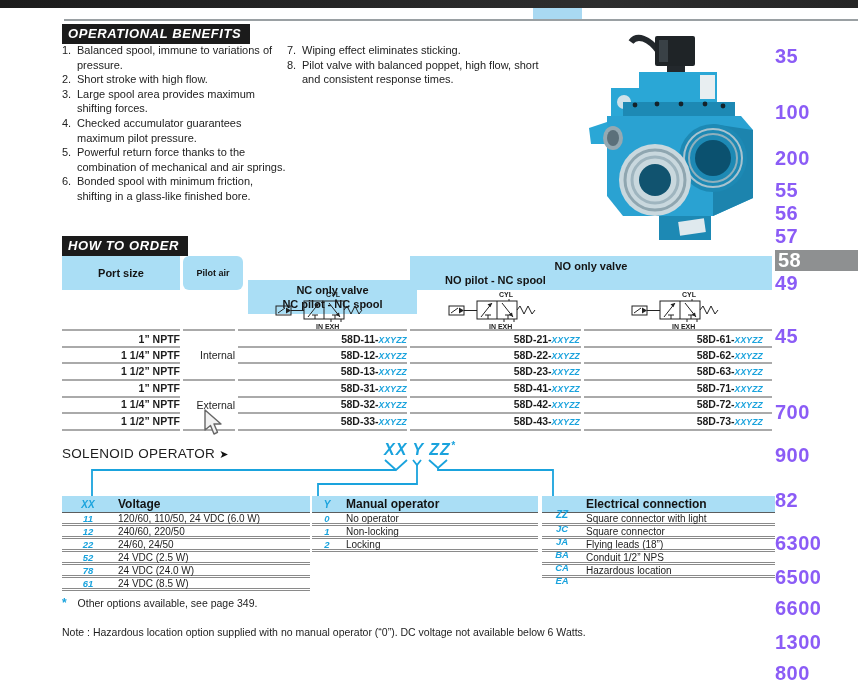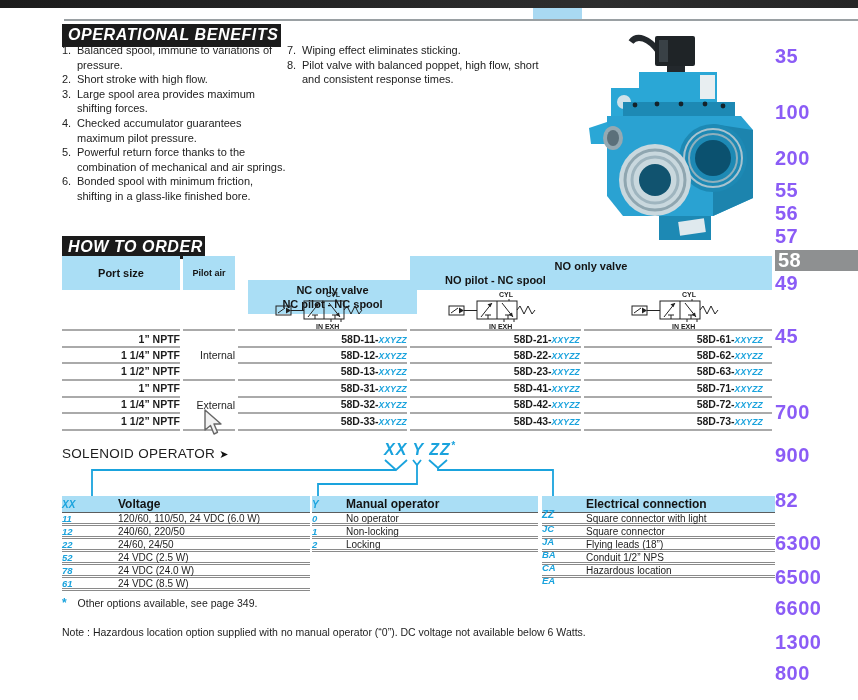--- a/index.html
+++ b/index.html
@@ -7,33 +7,33 @@
         font-family:"Liberation Sans",sans-serif;color:#1d1d1d;}
   .abs{position:absolute;}
 
   
   .top-bar{left:0;top:0;width:858px;height:8px;background:linear-gradient(90deg,#1c1c1c,#2e2e2e 70%,#262626);}
   .scroll-thumb{left:533px;top:8px;width:49px;height:11px;background:#a9d9f2;}
   .top-rule{left:64px;top:19px;width:794px;height:2px;background:#9aa0a3;}
 
   
   .black-label{position:absolute;background:#1b1b1b;color:#fff;font-weight:bold;font-style:italic;
-               font-size:16px;letter-spacing:.6px;padding:2px 2px 3px 6px;white-space:nowrap;}
+               font-size:13px;letter-spacing:.6px;padding:2px 9px 3px 6px;white-space:nowrap;}
 
   
   .benefits-col{position:absolute;font-size:11px;line-height:14.6px;color:#222;}
   .b-item{display:flex;}
   .b-num{width:15px;flex:none;}
   .b-text{flex:1;}
 
   
   .hdr-cell{position:absolute;top:256px;height:34px;background:#aadef5;font-weight:bold;font-size:11px;
             text-align:center;color:#141414;}
   .hdr-port{left:62px;width:118px;line-height:34px;}
-  .hdr-pilot{left:183px;width:52px;line-height:34px;font-size:9px;}
+  .hdr-pilot{left:183px;width:60px;line-height:34px;font-size:9px;border-radius:6px;}
   .hdr-nc{left:248px;width:169px;padding-top:3px;line-height:14px;box-sizing:border-box;height:34px;margin-top:24px;}
   .hdr-no{left:410px;width:362px;padding-top:3px;line-height:14px;box-sizing:border-box;height:34px;}
   .no-subrow{display:flex;flex-direction:column;}
   .no-sub-left{width:171px;}
   .no-sub-right{width:188px;margin-left:3px;}
 
   
   .sym{position:absolute;top:291px;width:96px;height:39px;}
   .sym .cyl{position:absolute;left:52px;top:0;font-size:7px;font-weight:bold;}
   .sym .inexh{position:absolute;left:42px;bottom:0;font-size:7px;font-weight:bold;}
@@ -52,21 +52,21 @@
 
   
   .sol-label{left:62px;top:446px;font-size:13.5px;letter-spacing:.3px;}
   .sol-arrow{color:#111;font-size:11px;}
   .sol-code{left:384px;top:440px;font-size:16px;font-weight:bold;font-style:italic;color:#1aa3dd;letter-spacing:1px;}
   .sol-star{font-size:10px;vertical-align:6px;}
 
   
   .subtable{position:absolute;top:496px;}
   .sub-header{display:flex;align-items:center;height:16px;background:#aadef5;border-bottom:1px solid #5c5c5c;}
-  .sub-code{flex:none;color:#1aa3dd;font-weight:bold;font-style:italic;font-size:10px;}
+  .sub-code{flex:none;text-align:center;color:#1aa3dd;font-weight:bold;font-style:italic;font-size:10px;}
   .sub-title{font-weight:bold;font-size:12px;margin-left:4px;color:#141414;}
   .sub-row{display:flex;align-items:center;height:10px;border-bottom:3px double #8a8a8a;font-size:10px;}
   .sub-row .sub-code{font-size:9.5px;}
   .sub-label{margin-left:4px;white-space:nowrap;}
   .t-xx{left:62px;width:248px;}  .t-xx .sub-code{width:52px;}
   .t-y{left:312px;width:226px;}  .t-y .sub-code{width:30px;}
   .t-zz{left:542px;width:233px;} .t-zz .sub-code{width:40px;margin-top:20px;}
 
   
   .footnote{left:62px;top:596px;font-size:10.5px;}

